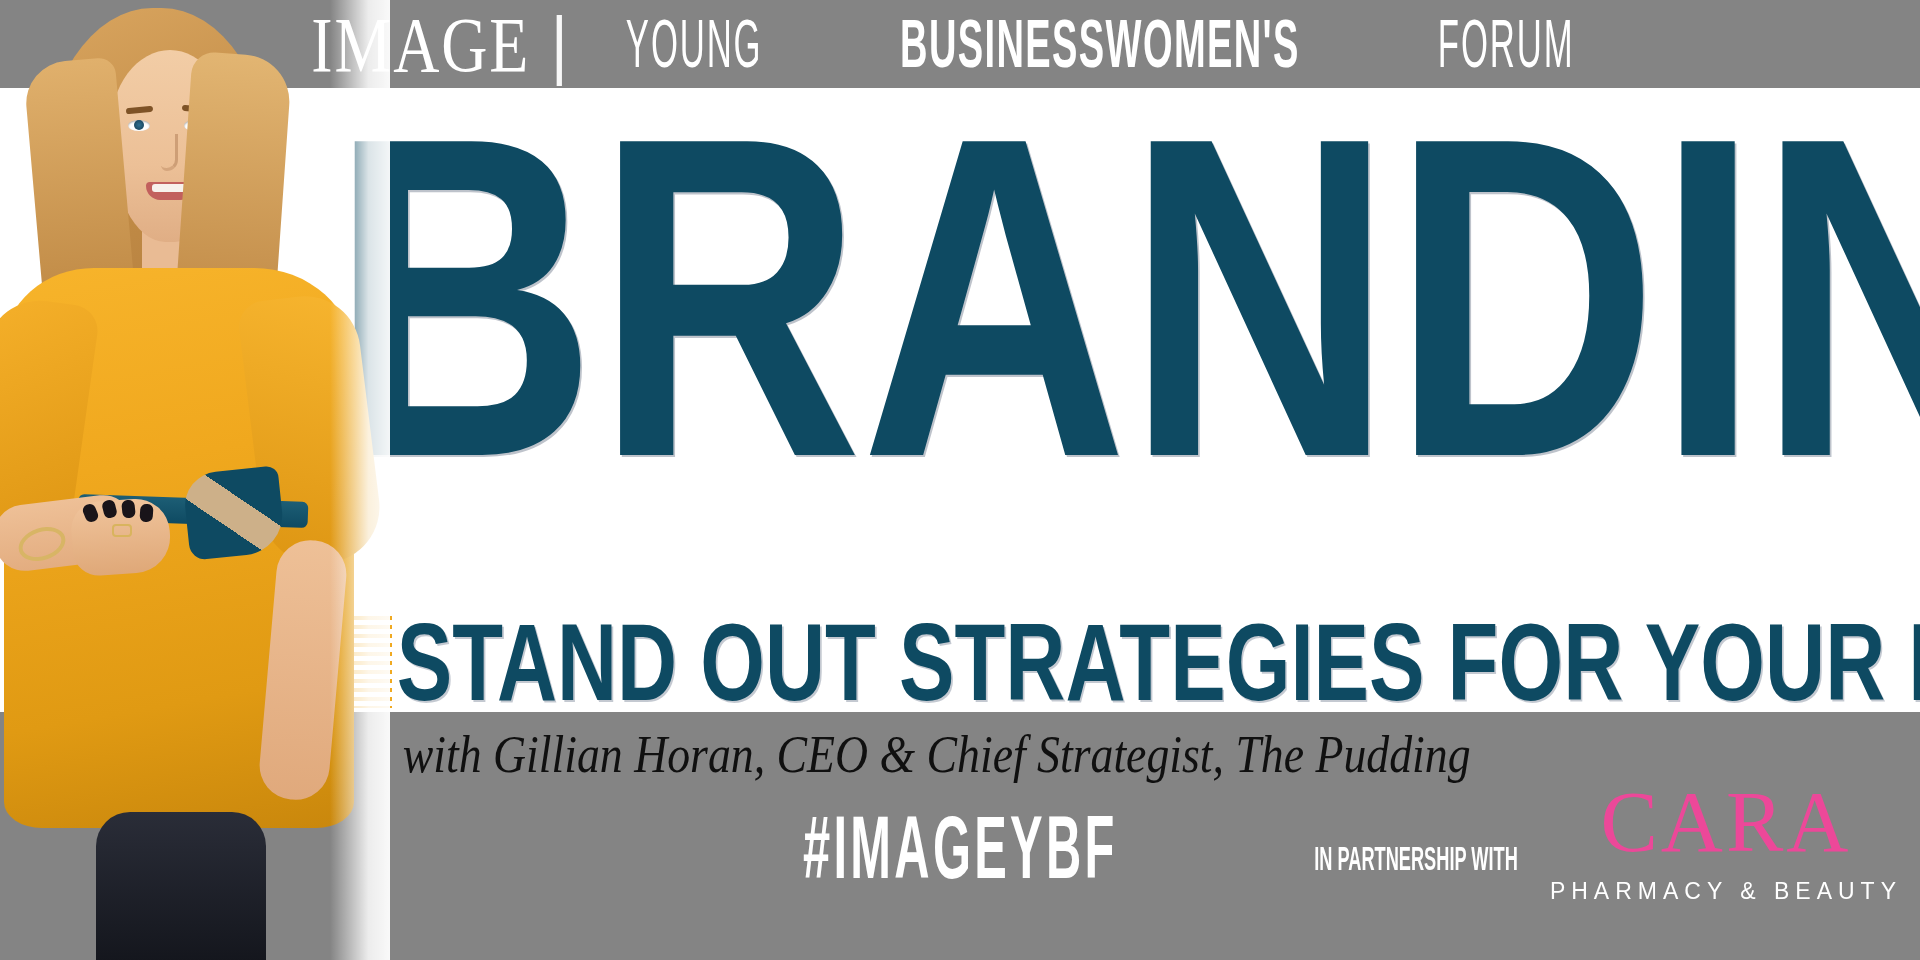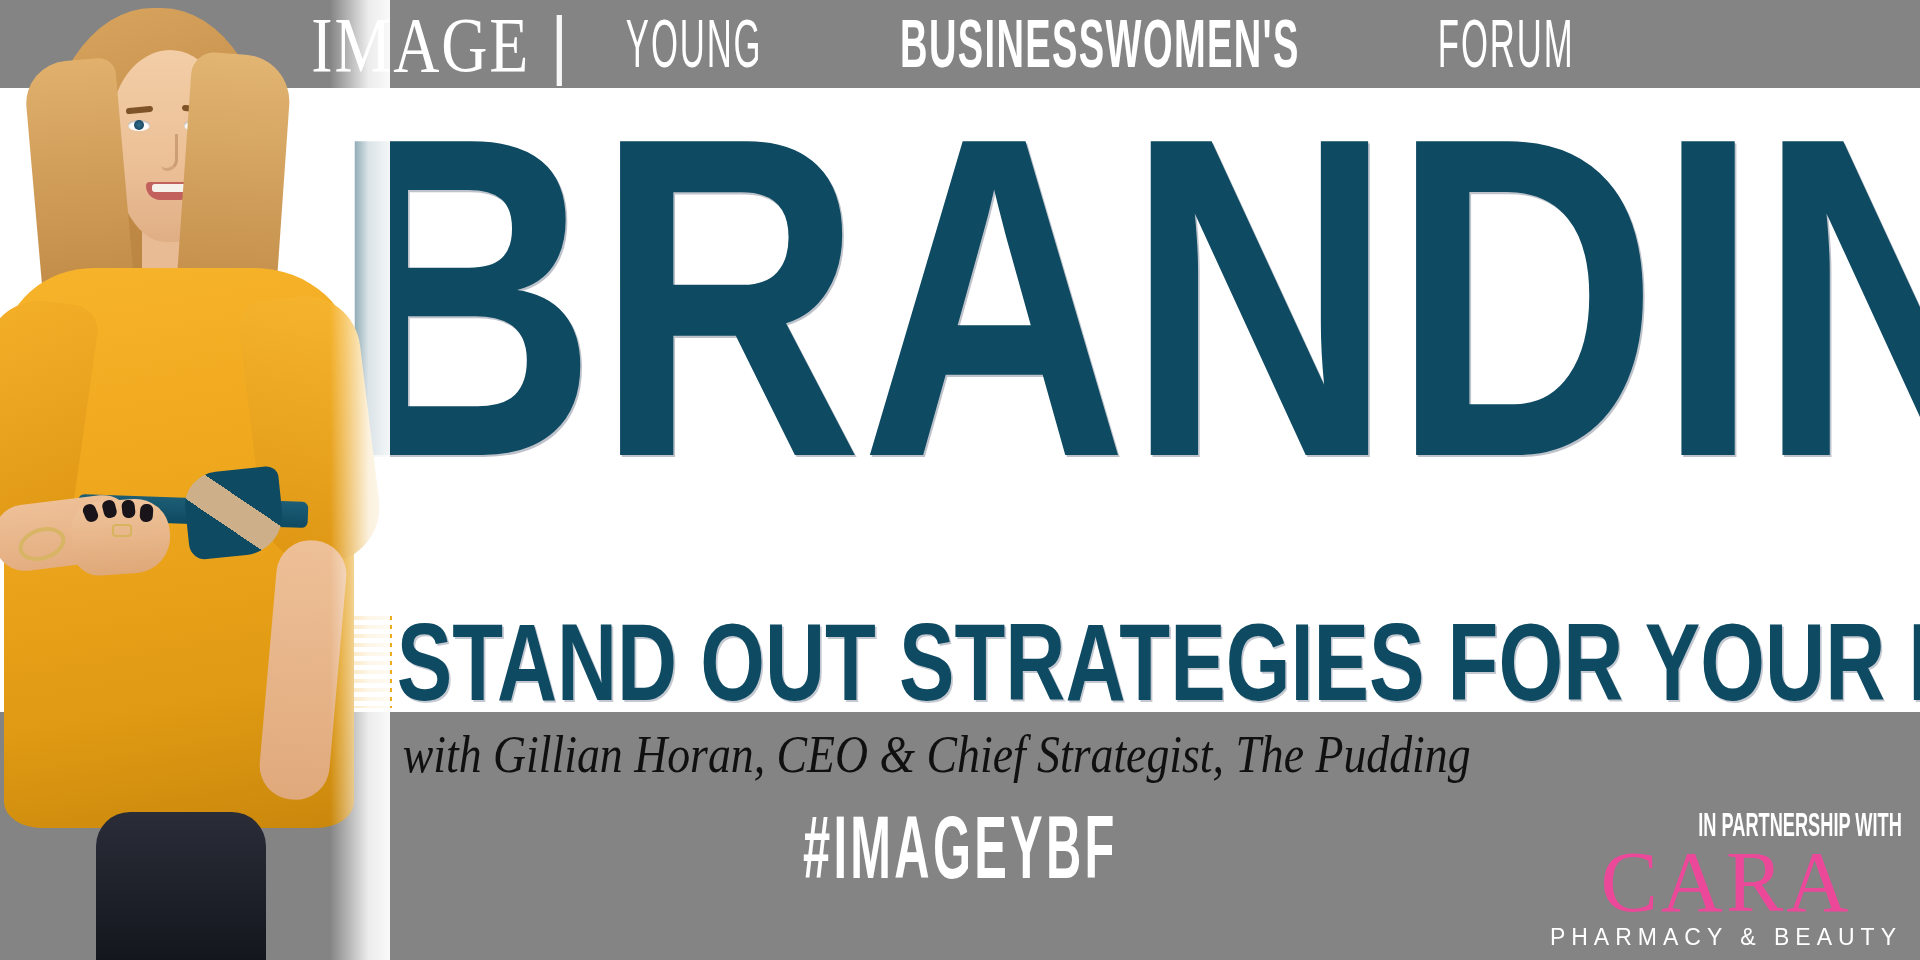--- a/index.html
+++ b/index.html
@@ -231,23 +231,22 @@
     transform: scaleY(0.78);
   }
 
   
   .cara-wrap {
     position: absolute;
     right: 18px;
     top: 782px;
     z-index: 6;
     display: flex;
-    align-items: flex-end;
-    gap: 8px;
-    flex-direction: column;
+    align-items: center;
+    gap: 32px;
   }
   .partner-label {
     font-family: "Liberation Sans Narrow", "Liberation Sans", sans-serif;
     font-weight: 700;
     font-size: 26px;
     line-height: 1;
     color: #ffffff;
     letter-spacing: 0px;
     white-space: nowrap;
     transform: scaleX(0.7) scaleY(1.25);
@@ -267,21 +266,21 @@
     color: #ec4899;
     letter-spacing: 3px;
   }
   .cara-sub {
     font-family: "Liberation Sans", sans-serif;
     font-weight: 400;
     font-size: 23px;
     line-height: 1;
     color: #ffffff;
     letter-spacing: 6px;
-    margin-top: 2px;
+    margin-top: 16px;
   }
 
   
   .model {
     position: absolute;
     left: 0;
     top: 0;
     width: 390px;
     height: 960px;
     z-index: 5;

